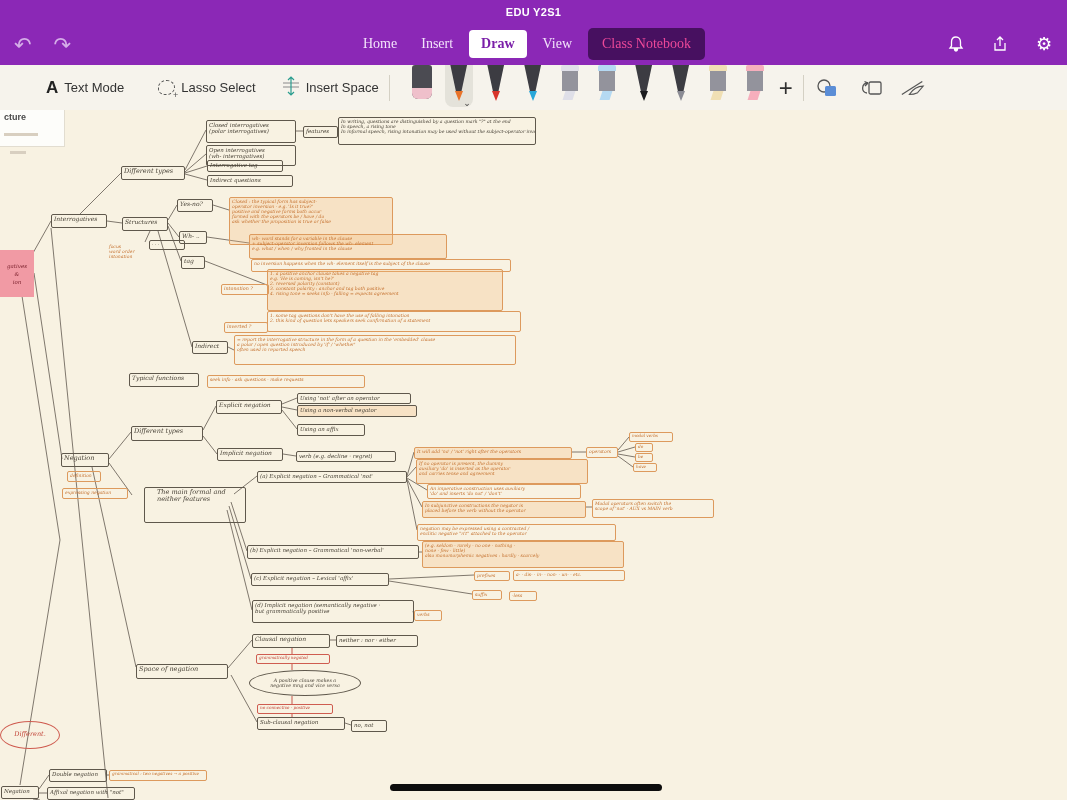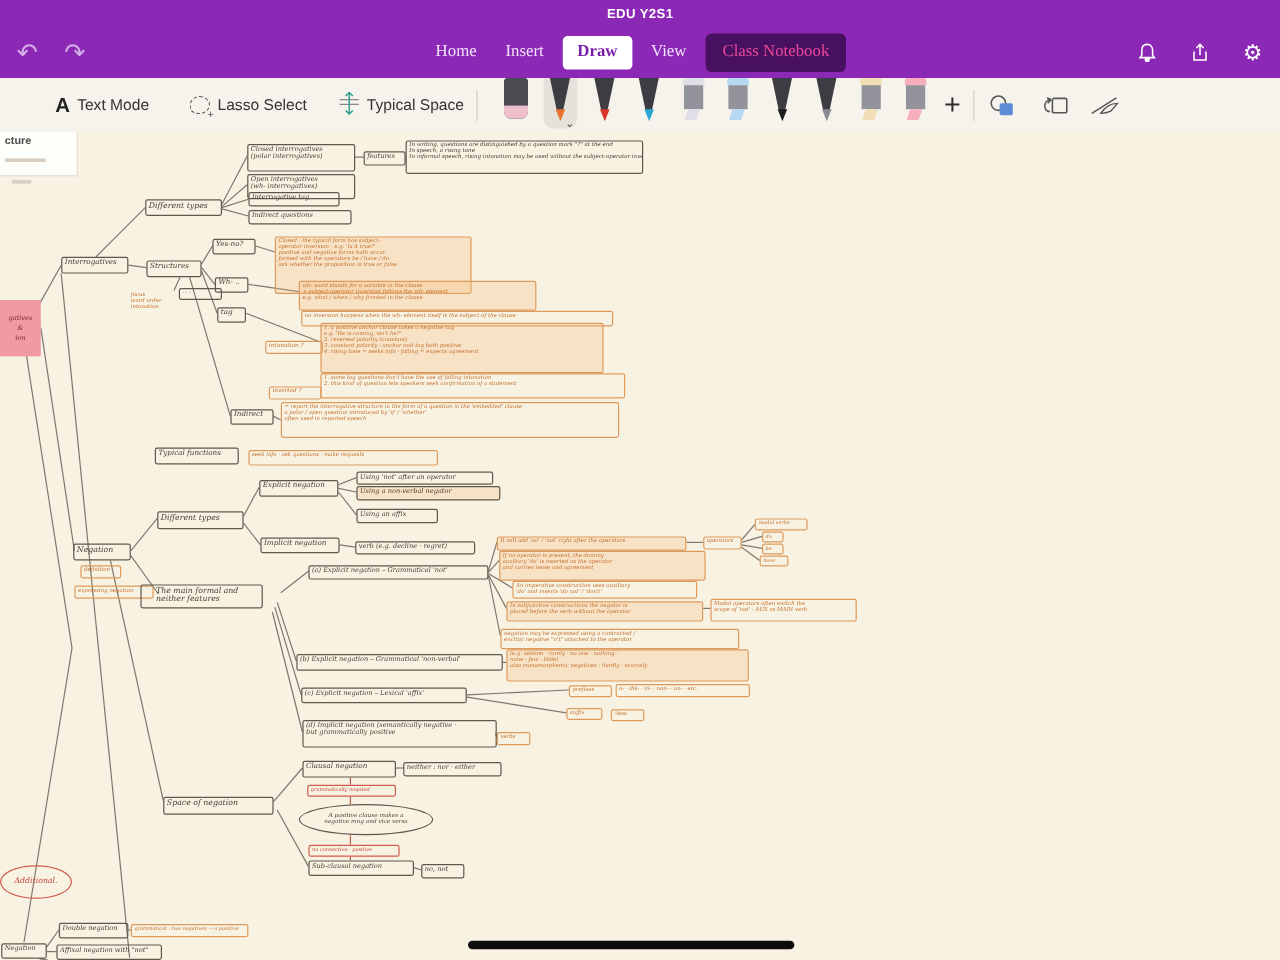--- a/index.html
+++ b/index.html
@@ -106,21 +106,21 @@
     <span class="lasso-glyph"></span>
     <span class="rb-label">Lasso Select</span>
   </div>
   <div class="rb-group" style="margin-left:26px;">
     <span>
       <svg width="18" height="20" viewBox="0 0 18 20">
           <path d="M1 7 H17 M1 11 H17" stroke="#8a8a8a" stroke-width="1.2"></path>
           <path d="M9 1 L9 19 M6 4 L9 1 L12 4 M6 16 L9 19 L12 16" stroke="#2a9d8f" stroke-width="1.2" fill="none"></path>
         </svg>
     </span>
-    <span class="rb-label">Typical Space</span>
+    <span class="rb-label">Insert Space</span>
   </div>
   <div class="divider"></div>
   <div class="pens" id="pens">
       <div class="pen-slot">
         <div class="tool-eraser"></div>
       </div>
       <div class="pen-slot selected">
         <div class="tool-pen">
           <div class="body"></div>
           <div class="tip" style="border-top-color: rgb(232, 115, 42);"></div>
@@ -358,21 +358,21 @@
       </div>
       <div class="node ink-k" style="left: 297px; top: 314px; width: 68px; height: 12px; font-size: 5.5px;">
         <div>Using an affix</div>
       </div>
       <div class="node ink-k" style="left: 296px; top: 341px; width: 100px; height: 11px; font-size: 5.5px;">
         <div>verb (e.g. decline · regret)</div>
       </div>
       <div class="node ink-k" style="left: 257px; top: 361px; width: 150px; height: 12px; font-size: 5.5px;">
         <div>(a) Explicit negation – Grammatical 'not'</div>
       </div>
-      <div class="node ink-k" style="left: 117px; top: 377px; width: 102px; height: 20px; font-size: 6.5px; padding-left: 12px;">
+      <div class="node ink-k" style="left: 144px; top: 377px; width: 102px; height: 36px; font-size: 6.5px; padding-left: 12px;">
         <div>The main formal and</div>
         <div>neither features</div>
       </div>
       <div class="node ink-k" style="left: 247px; top: 435px; width: 172px; height: 14px; font-size: 5.5px;">
         <div>(b) Explicit negation – Grammatical 'non-verbal'</div>
       </div>
       <div class="node ink-k" style="left: 251px; top: 463px; width: 138px; height: 13px; font-size: 5.5px;">
         <div>(c) Explicit negation – Lexical 'affix'</div>
       </div>
       <div class="node ink-k" style="left: 252px; top: 490px; width: 162px; height: 23px; font-size: 5.5px;">
@@ -401,21 +401,21 @@
         <div>Double negation</div>
       </div>
       <div class="node ink-k" style="left: 47px; top: 677px; width: 88px; height: 13px; font-size: 5.5px;">
         <div>Affixal negation with "not"</div>
       </div>
       <div class="node ink-k ellipse" style="left: 249px; top: 560px; width: 112px; height: 26px; font-size: 4.8px;">
         <div>A positive clause makes a</div>
         <div>negative mng and vice versa</div>
       </div>
       <div class="node ink-r ellipse" style="left: 0px; top: 611px; width: 60px; height: 28px; font-size: 6.5px;">
-        <div>Additional.</div>
+        <div>Different.</div>
       </div>
       <div class="node ink-o hl" style="left: 229px; top: 87px; width: 164px; height: 48px; font-size: 4.5px;">
         <div>Closed : the typical form has subject-</div>
         <div>operator inversion · e.g. 'Is it true?'</div>
         <div>positive and negative forms both occur</div>
         <div>formed with the operators be / have / do</div>
         <div>ask whether the proposition is true or false</div>
       </div>
       <div class="node ink-o hl" style="left: 249px; top: 124px; width: 198px; height: 25px; font-size: 4.5px;">
         <div>wh- word stands for a variable in the clause</div>

